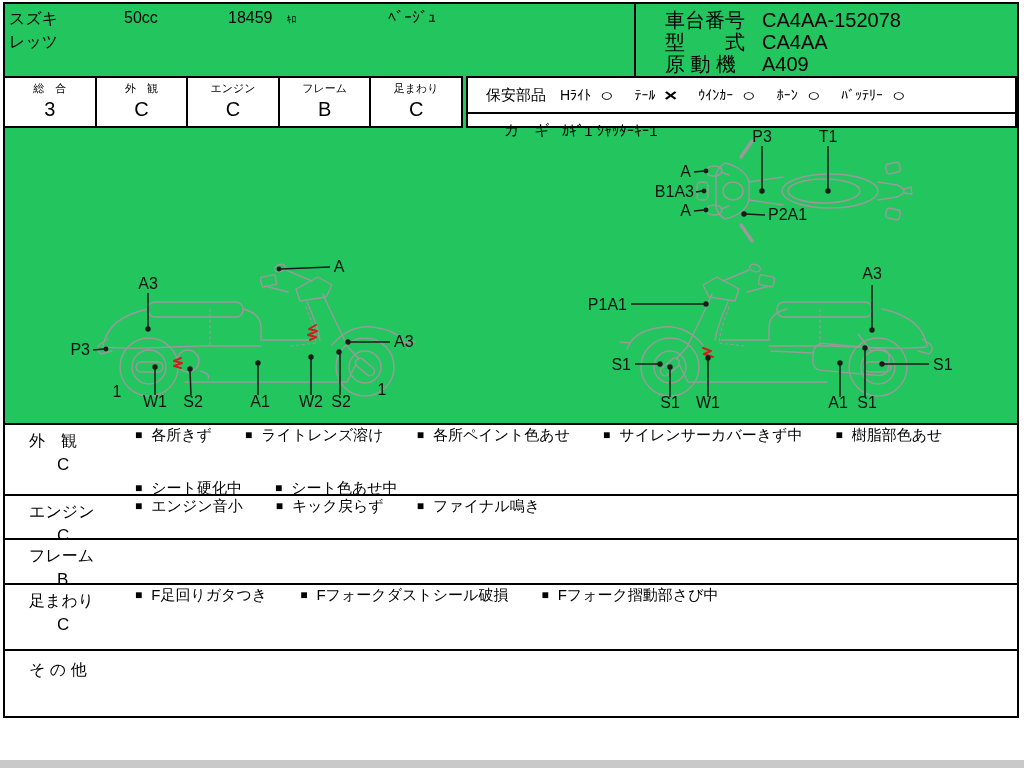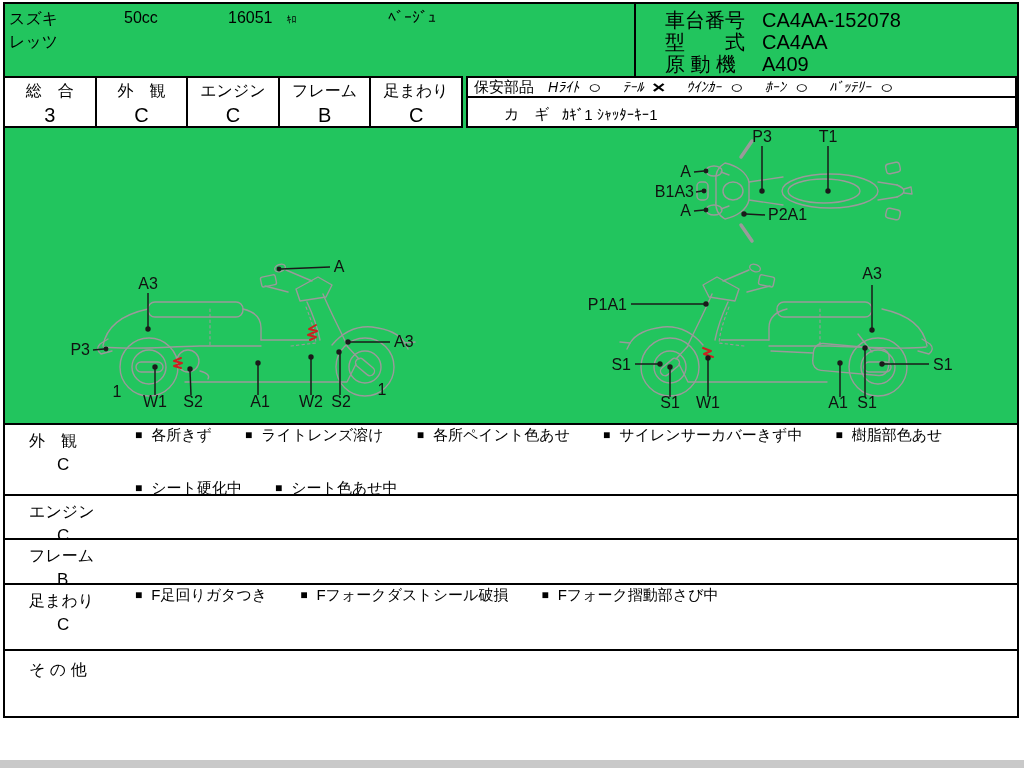--- a/index.html
+++ b/index.html
@@ -21,31 +21,31 @@
   .hdr-value{margin-left:2px;}
   .mileage-unit{margin-left:14px;font-size:10px;}
   
   .grade-row{
     position:absolute;left:0;top:72px;width:458px;height:52px;box-sizing:border-box;
     border-top:2px solid #000;border-bottom:2px solid #000;border-right:2px solid #000;
     display:flex;background:#fff;
   }
   .grade-cell{flex:1;border-right:2px solid #000;text-align:center;padding-top:3px;box-sizing:border-box;}
   .grade-cell:last-child{border-right:none;}
-  .gc-label{font-size:16px;white-space:nowrap;}
+  .gc-label{font-size:11px;white-space:nowrap;}
   .gc-value{font-size:20px;margin-top:2px;}
   
   .safety-box{
     position:absolute;left:461px;top:72px;width:551px;height:52px;box-sizing:border-box;
     border:2px solid #000;background:#fff;
   }
-  .safety-row1{height:20px;border-bottom:2px solid #000;box-sizing:border-box;display:flex;align-items:center;padding-left:6px;}
+  .safety-row1{height:36px;border-bottom:2px solid #000;box-sizing:border-box;display:flex;align-items:center;padding-left:18px;}
   .safety-title{font-size:15px;margin-right:14px;white-space:nowrap;}
   .safety-item{display:flex;align-items:center;margin-right:24px;white-space:nowrap;}
-  .sp-name{font-size:14px;font-style:italic;}
+  .sp-name{font-size:14px;}
   .sp-status{display:inline-block;transform:scaleX(1.35);transform-origin:left center;font-size:17px;font-weight:bold;margin-left:9px;line-height:1;}
   .safety-row2{height:32px;display:flex;align-items:center;padding-left:36px;}
   .key-label{font-size:15px;white-space:nowrap;}
   .key-value{font-size:15px;margin-left:12px;white-space:nowrap;}
   
   .section{position:absolute;left:0;width:1012px;border-top:2px solid #000;box-sizing:border-box;background:#fff;}
   .sec-label{position:absolute;left:24px;top:6px;font-size:16px;white-space:nowrap;}
   .sec-grade{position:absolute;left:52px;top:30px;font-size:17px;}
   .sec-items{position:absolute;left:130px;top:0;width:866px;display:flex;flex-wrap:wrap;column-gap:26px;row-gap:4px;font-size:15px;line-height:20px;gap:33px;}
   .defect{white-space:nowrap;}
@@ -61,21 +61,21 @@
   
   .bottom-strip{position:absolute;left:0;top:760px;width:1024px;height:8px;background:#c9c9c9;}
 </style>
 </head>
 <body>
 
 <div class="sheet">
 
   <div class="abs hdr-text" style="left:4px;top:5px">スズキ</div>
   <div class="abs hdr-text" style="left:119px;top:5px">50cc</div>
-  <div class="abs hdr-text" style="left:223px;top:5px"><span>16051</span><span class="mileage-unit">ｷﾛ</span></div>
+  <div class="abs hdr-text" style="left:223px;top:5px"><span>18459</span><span class="mileage-unit">ｷﾛ</span></div>
   <div class="abs hdr-text" style="left:383px;top:5px">ﾍﾞｰｼﾞｭ</div>
   <div class="abs hdr-text" style="left:4px;top:28px">レッツ</div>
   <div class="hdr-divider"></div>
 
   <div class="hdr-row" style="top:3px">
     <span class="hdr-label">車台番号</span><span class="hdr-value">CA4AA-152078</span>
   </div>
   <div class="hdr-row" style="top:25px">
     <span class="hdr-label">型　　式</span><span class="hdr-value">CA4AA</span>
   </div>
@@ -337,20 +337,26 @@
         <span class="defect"><span class="bullet">■</span><span>サイレンサーカバーきず中</span></span>
         <span class="defect"><span class="bullet">■</span><span>樹脂部色あせ</span></span>
         <span class="defect"><span class="bullet">■</span><span>シート硬化中</span></span>
         <span class="defect"><span class="bullet">■</span><span>シート色あせ中</span></span>
       </div>
   </div>
 
   <div class="section" style="top:490px;height:44px">
     <div class="sec-label">エンジン</div>
     <div class="sec-grade">C</div>
+    <div class="sec-items">
+
+    <span class="defect"><span class="bullet">■</span><span>エンジン音小</span></span>
+        <span class="defect"><span class="bullet">■</span><span>キック戻らず</span></span>
+        <span class="defect"><span class="bullet">■</span><span>ファイナル鳴き</span></span>
+      </div>
   </div>
 
   <div class="section" style="top:534px;height:45px">
     <div class="sec-label">フレーム</div>
     <div class="sec-grade">B</div>
   </div>
 
   <div class="section" style="top:579px;height:66px">
     <div class="sec-label">足まわり</div>
     <div class="sec-grade">C</div>

